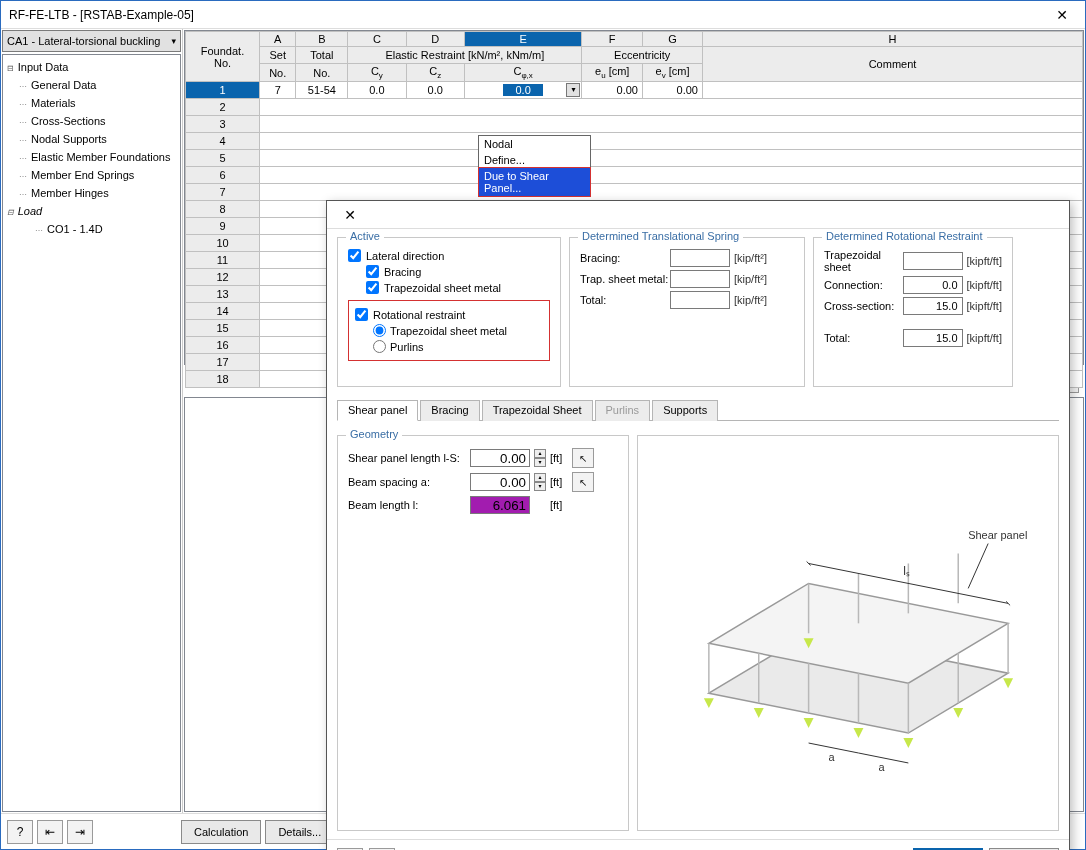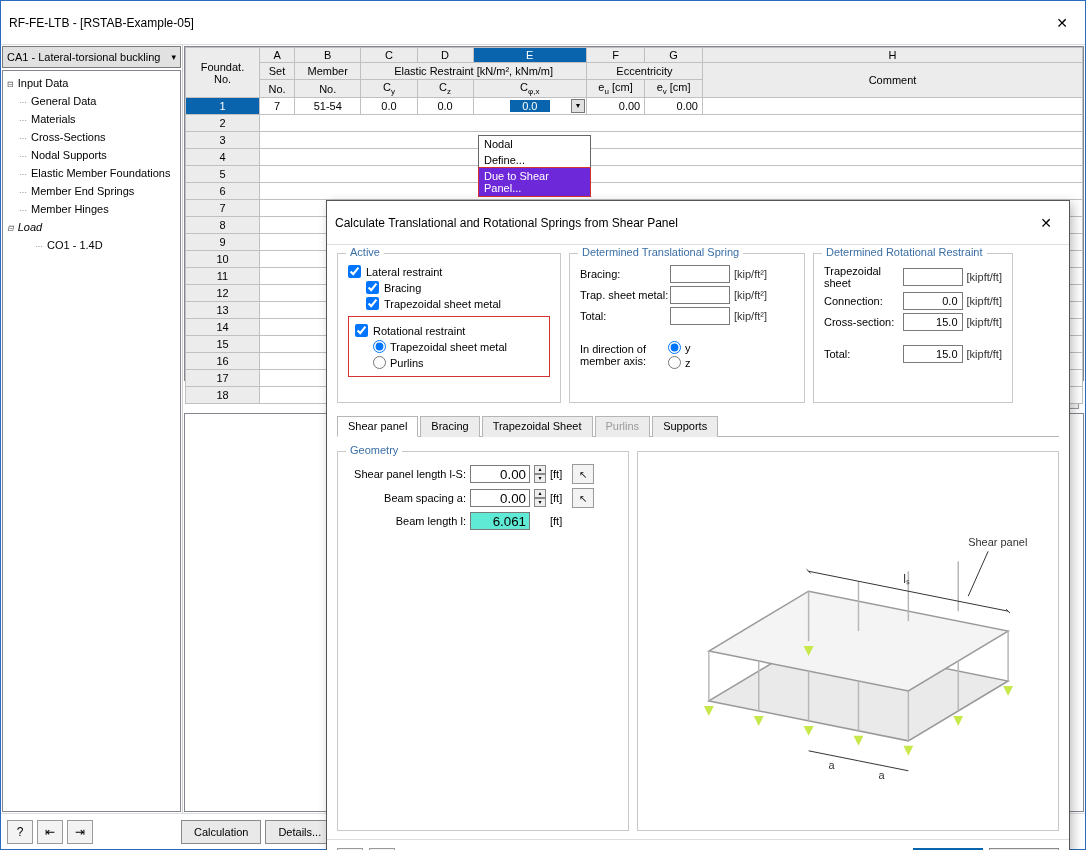--- a/index.html
+++ b/index.html
@@ -1,19 +1,19 @@
 <!DOCTYPE html>
 <html><head>
 <meta charset="utf-8">
 <style>
   * { box-sizing: border-box; margin: 0; padding: 0; }
   body { font-family: "Segoe UI", Tahoma, sans-serif; font-size: 11px; background: #f0f0f0; width: 1086px; height: 850px; overflow: hidden; position: relative; }
   .window { position: absolute; background: #fff; border: 1px solid #555; display: flex; flex-direction: column; }
   .main-window { top: 0; left: 0; width: 1086px; height: 850px; border: 1px solid #2a6bbf; }
-  .titlebar { height: 44px; background: #fff; display: flex; align-items: center; padding: 0 8px; border-bottom: 1px solid #ddd; }
+  .titlebar { height: 28px; background: #fff; display: flex; align-items: center; padding: 0 8px; border-bottom: 1px solid #ddd; }
   .title-text { flex: 1; font-size: 12px; }
   .close-btn { width: 30px; height: 20px; display: flex; align-items: center; justify-content: center; font-size: 14px; cursor: pointer; }
   .menubar { height: 22px; background: #fff; display: flex; align-items: center; padding: 0 6px; gap: 2px; border-bottom: 1px solid #e4e4e4; }
   .menu-item { padding: 2px 7px; cursor: pointer; }
   .menu-item u { text-decoration: underline; }
   .content-row { flex: 1; display: flex; min-height: 0; }
   .left-panel { width: 182px; display: flex; flex-direction: column; border-right: 1px solid #ccc; }
   .combo { margin: 1px; height: 22px; border: 1px solid #7a7a7a; background: #e1e1e1; display: flex; align-items: center; padding: 0 4px; font-size: 11px; }
   .combo .arrow { margin-left: auto; font-size: 9px; }
   .tree { flex: 1; background: #fff; border: 1px solid #828790; margin: 1px; padding: 4px 2px; overflow: auto; }
@@ -31,21 +31,21 @@
   .grid th { background: #ececec; font-weight: normal; }
   .grid th.col-letter { background: #ececec; height: 15px; }
   .grid th.col-letter.active { background: #0a64ad; color: #fff; }
   .grid .row-hdr { background: #ececec; width: 74px; }
   .grid .row-hdr.active { background: #0a64ad; color: #fff; }
   .cell-dd { position: relative; }
   .cell-dd-inner { background: #0a64ad; color: #fff; padding: 0 2px; display: inline-block; min-width: 40px; }
   .cell-dd .dd-btn { position: absolute; right: 1px; top: 1px; width: 14px; height: 14px; background: #e1e1e1; border: 1px solid #777; font-size: 8px; line-height: 12px; }
   .dropdown-menu { position: absolute; top: 135px; left: 478px; width: 113px; background: #fff; border: 1px solid #666; z-index: 5; }
   .dd-item { padding: 2px 5px; font-size: 11px; cursor: pointer; }
-  .dd-item.hl { background: #6d28d9; color: #fff; border: 1px solid #d43131; margin: -1px; }
+  .dd-item.hl { background: #1d4ed8; color: #fff; border: 1px solid #d43131; margin: -1px; }
   .grid-toolbar { display: flex; gap: 6px; padding: 3px 6px; }
   .tb-btn { width: 26px; height: 24px; border: 1px solid #9a9a9a; background: #f3f3f3; display: flex; align-items: center; justify-content: center; cursor: pointer; font-size: 12px; }
   .msg-area { flex: 1; border: 1px solid #828790; margin: 1px; background: #fff; }
   .bottom-bar { height: 36px; display: flex; align-items: center; padding: 0 6px; gap: 4px; border-top: 1px solid #ddd; }
   .btn { height: 24px; padding: 0 12px; border: 1px solid #8a8a8a; background: #e9e9e9; cursor: pointer; font-size: 11px; }
   .btn.primary { border: 2px solid #0a64ad; background: #e8f1fb; }
 
   
   .dialog { top: 200px; left: 326px; width: 744px; height: 680px; z-index: 10; box-shadow: 3px 3px 10px rgba(0,0,0,.25); }
   .dlg-body { flex: 1; padding: 8px 10px; display: flex; flex-direction: column; gap: 6px; overflow: hidden; }
@@ -64,23 +64,23 @@
   .kv .val { width: 60px; height: 18px; border: 1px solid #7a7a7a; background: #fff; text-align: right; padding: 1px 4px; font-size: 11px; }
   .kv .unit { margin-left: 4px; color: #333; }
   .radio-row { display: flex; align-items: center; gap: 4px; font-size: 11px; }
   .tabs { display: flex; border-bottom: 1px solid #b5b5b5; margin-top: 6px; }
   .tab { padding: 3px 10px 4px; border: 1px solid #b5b5b5; border-bottom: none; background: #ececec; margin-right: 2px; font-size: 11px; cursor: pointer; position: relative; top: 1px; }
   .tab.active { background: #fff; border-bottom: 1px solid #fff; }
   .tab.disabled { color: #9a9a9a; }
   .tab-body { flex: 1; display: flex; gap: 8px; padding-top: 8px; min-height: 0; }
   .g-geom { width: 292px; height: 100%; }
   .geom-row { display: flex; align-items: center; margin: 4px 0; font-size: 11px; gap: 4px; }
-  .geom-row .glbl { width: 118px; text-align: right; }
+  .geom-row .glbl { width: 118px; }
   .geom-row .gval { width: 60px; height: 18px; border: 1px solid #7a7a7a; text-align: right; padding: 1px 3px; background: #fff; }
-  .geom-row .gval.ro { background: #5eead4; }
+  .geom-row .gval.ro { background: #a21caf; }
   .spin { width: 12px; display: flex; flex-direction: column; }
   .spin div { height: 9px; border: 1px solid #888; background: #eee; font-size: 6px; line-height: 6px; text-align: center; }
   .pick-btn { width: 22px; height: 20px; border: 1px solid #9a9a9a; background: #f3f3f3; margin-left: 6px; display: flex; align-items: center; justify-content: center; font-size: 10px; }
   .preview { flex: 1; border: 1px solid #c8c8c8; background: #fff; display: flex; align-items: center; justify-content: center; position: relative; }
   .preview svg { width: 95%; height: 90%; }
   .dlg-footer { height: 40px; display: flex; align-items: center; padding: 0 10px; gap: 6px; border-top: 1px solid #ddd; }
   .dlg-footer .spacer { flex: 1; }
   .icon-sm { width: 26px; height: 24px; border: 1px solid #9a9a9a; background: #f3f3f3; display: flex; align-items: center; justify-content: center; cursor: pointer; font-size: 12px; }
   sup, sub { font-size: 8px; }
 </style>
@@ -121,21 +121,21 @@
             <th class="col-letter">B</th>
             <th class="col-letter">C</th>
             <th class="col-letter">D</th>
             <th class="col-letter active">E</th>
             <th class="col-letter">F</th>
             <th class="col-letter">G</th>
             <th class="col-letter" style="width:380px">H</th>
           </tr>
           <tr>
             <th>Set</th>
-            <th>Member</th>
+            <th>Total</th>
             <th colspan="3">Elastic Restraint  [kN/m², kNm/m]</th>
             <th colspan="2">Eccentricity</th>
             <th rowspan="2">Comment</th>
           </tr>
           <tr>
             <th>No.</th>
             <th>No.</th>
             <th>C<sub>y</sub></th>
             <th>C<sub>z</sub></th>
             <th>C<sub>φ,x</sub></th>
@@ -246,30 +246,29 @@
 </div>
 
 <div class="dropdown-menu">
   <div class="dd-item">Nodal</div>
   <div class="dd-item">Define...</div>
   <div class="dd-item hl">Due to Shear Panel...</div>
 </div>
 
 <div class="window dialog">
   <div class="titlebar">
-    <span class="title-text">Calculate Translational and Rotational Springs from Shear Panel</span>
     <span class="close-btn">✕</span>
   </div>
   <div class="dlg-body">
     <div class="row-groups">
       <div class="group g-active">
         <span class="group-title">Active</span>
         <label class="chk-row">
             <input type="checkbox" checked="" style="">
-            <span>Lateral restraint</span>
+            <span>Lateral direction</span>
           </label>
         <label class="chk-row indent">
             <input type="checkbox" checked="" style="">
             <span>Bracing</span>
           </label>
         <label class="chk-row indent">
             <input type="checkbox" checked="" style="">
             <span>Trapezoidal sheet metal</span>
           </label>
         <div class="red-box">
@@ -298,33 +297,20 @@
             <span class="lbl">Trap. sheet metal:</span>
             <input class="val" readonly="" style="">
             <span class="unit">[kip/ft²]</span>
           </div>
         <div class="kv">
             <span class="lbl">Total:</span>
             <input class="val" readonly="" style="">
             <span class="unit">[kip/ft²]</span>
           </div>
         <div style="height:10px"></div>
-        <div class="kv">
-          <span class="lbl" style="width:80px">In direction of member axis:</span>
-          <div style="display:flex;flex-direction:column;gap:2px;margin-left:8px">
-            <label class="radio-row">
-                <input type="radio" name="axis" checked="" style="">
-                <span>y</span>
-              </label>
-            <label class="radio-row">
-                <input type="radio" name="axis" style="">
-                <span>z</span>
-              </label>
-          </div>
-        </div>
       </div>
       <div class="group g-rot">
         <span class="group-title">Determined Rotational Restraint</span>
         <div class="kv">
             <span class="lbl">Trapezoidal sheet</span>
             <input class="val" readonly="" value="" style="">
             <span class="unit">[kipft/ft]</span>
           </div>
         <div class="kv">
             <span class="lbl">Connection:</span>

